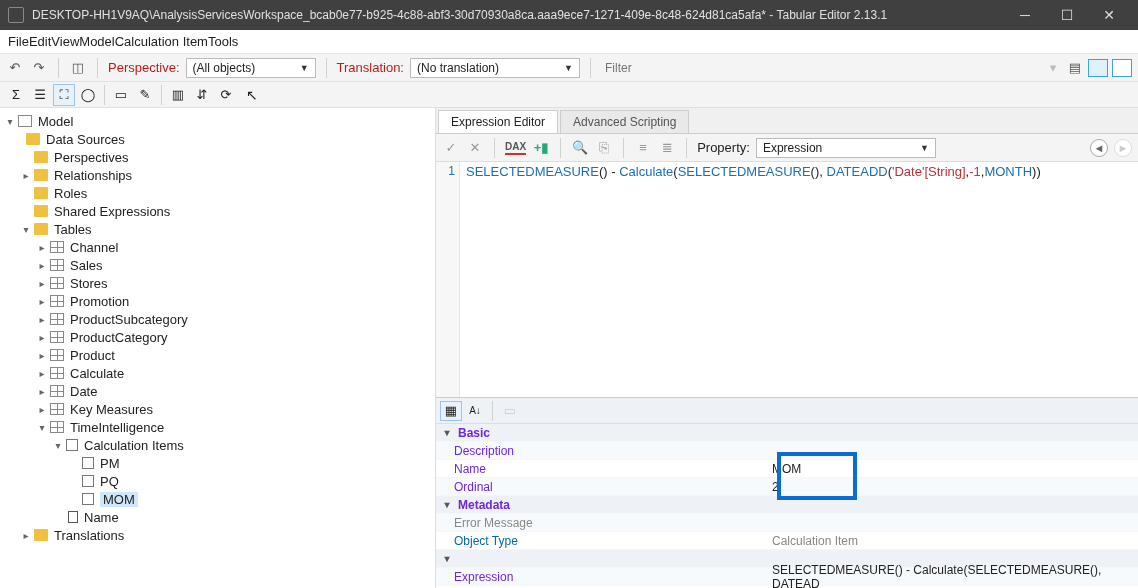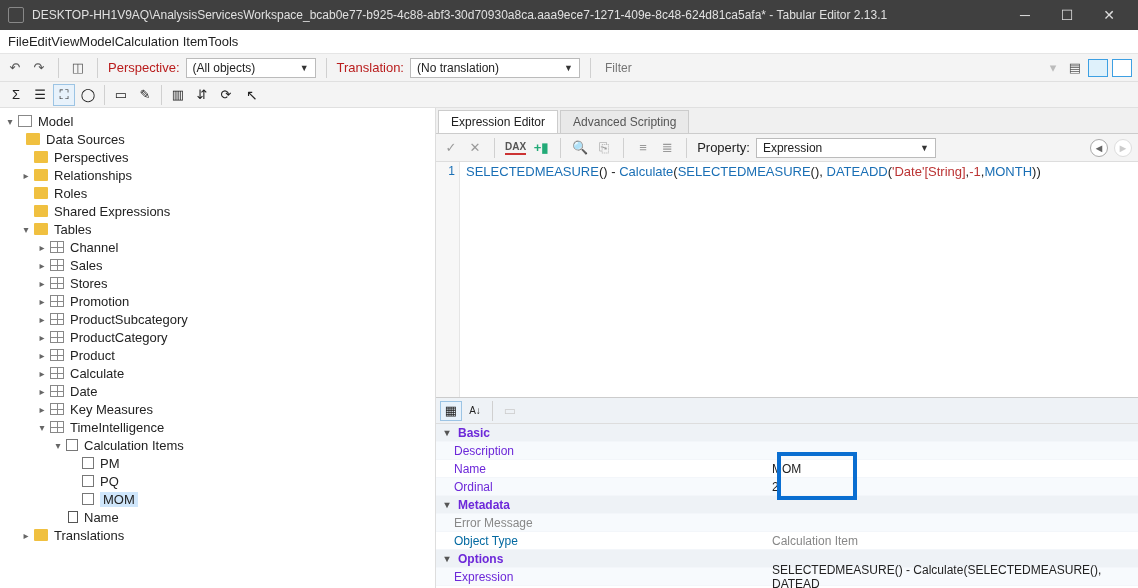--- a/index.html
+++ b/index.html
@@ -315,21 +315,20 @@
       <div class="prop-row stripe">
           <span class="prop-name" style="color:#888">Error Message</span>
           <span class="prop-val dim"></span>
         </div>
       <div class="prop-row">
           <span class="prop-name" style="color:#0369a1">Object Type</span>
           <span class="prop-val dim">Calculation Item</span>
         </div>
       <div class="prop-row prop-cat">
           <span class="prop-twisty">▾</span>
-          <span class="prop-name">Options</span>
         </div>
       <div class="prop-row stripe">
           <span class="prop-name">Expression</span>
           <span class="prop-val">SELECTEDMEASURE() - Calculate(SELECTEDMEASURE(), DATEAD</span>
         </div>
       <div class="prop-row">
           <span class="prop-name">Format String Expression</span>
           <span class="prop-val"></span>
         </div>
 

